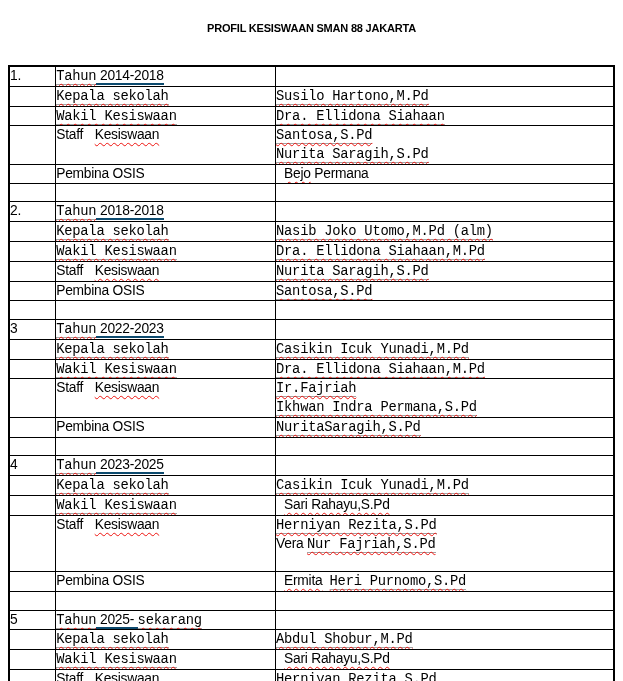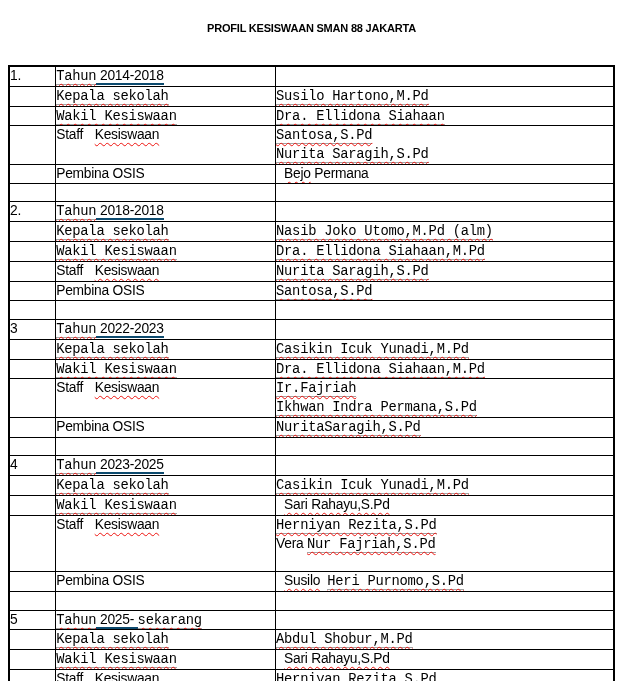--- a/index.html
+++ b/index.html
@@ -185,21 +185,21 @@
         <td class="c3"><div class="line"><span class="seg st-sq">Sari Rahayu,S.Pd</span></div></td>
       </tr>
       <tr>
         <td class="c1"></td>
         <td class="c2"><div class="line"><span class="seg">Staff </span><span class="seg st-sq">Kesiswaan</span></div></td>
         <td class="c3"><div class="line"><span class="seg st-usq">Herniyan Rezita,S.Pd</span></div><div class="line"><span class="seg">Vera </span><span class="seg st-usq">Nur Fajriah,S.Pd</span></div><div class="line"></div></td>
       </tr>
       <tr>
         <td class="c1"></td>
         <td class="c2"><div class="line"><span class="seg">Pembina OSIS</span></div></td>
-        <td class="c3"><div class="line"><span class="seg st-sq">Susilo</span><span class="seg">  </span><span class="seg st-usq">Heri Purnomo,S.Pd</span></div></td>
+        <td class="c3"><div class="line"><span class="seg st-sq">Ermita</span><span class="seg">  </span><span class="seg st-usq">Heri Purnomo,S.Pd</span></div></td>
       </tr>
       <tr class="sep">
         <td class="c1"></td>
         <td class="c2"></td>
         <td class="c3"></td>
       </tr>
       <tr>
         <td class="c1"><div class="line"><span class="seg">5</span></div></td>
         <td class="c2"><div class="line"><span class="seg st-usq">Tahun</span><span class="seg st-u"> 2025- </span><span class="seg st-usq">sekarang</span></div></td>
         <td class="c3"></td>

